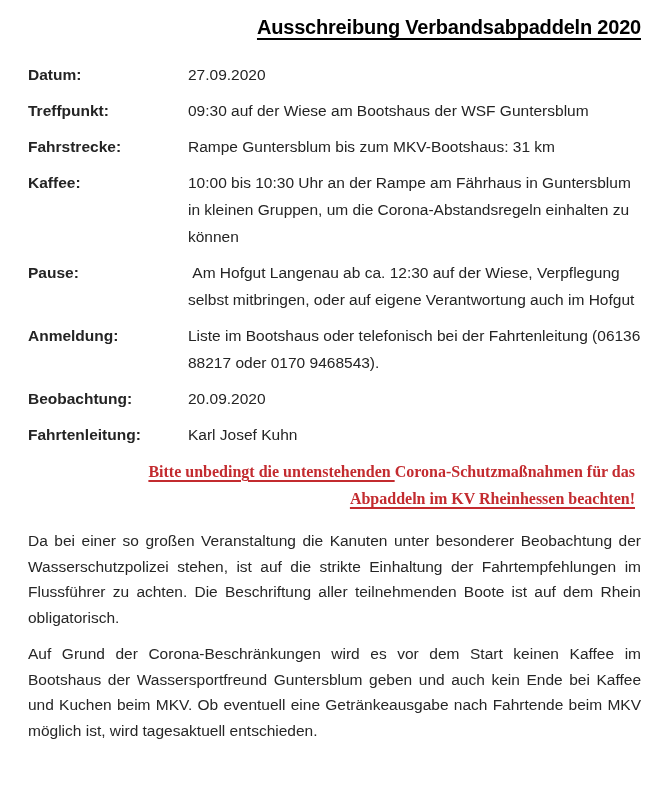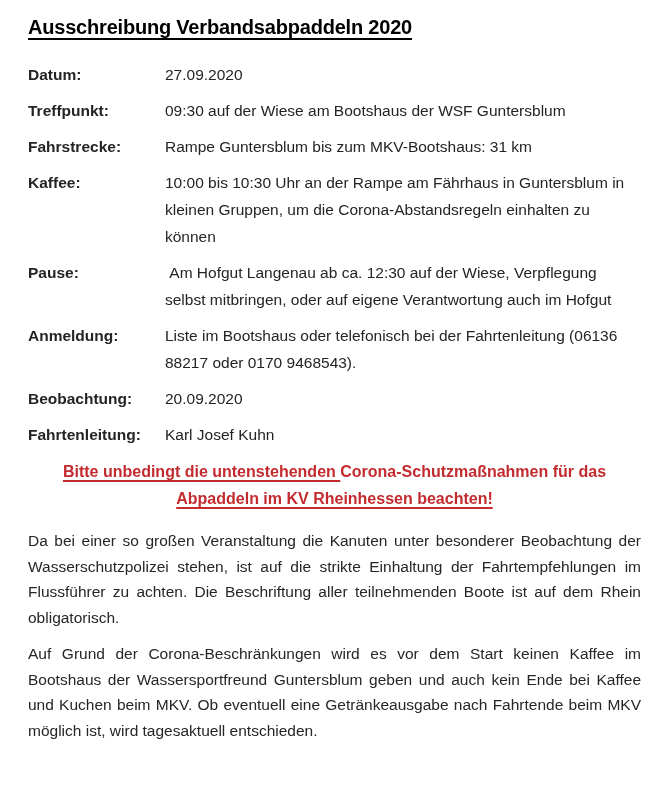--- a/index.html
+++ b/index.html
@@ -16,48 +16,50 @@
     background: var(--page-bg);
     padding: 16px 22px 0 28px;
     overflow: hidden;
     font-family: "Liberation Sans", sans-serif;
     color: var(--text-color);
   }
   .title {
     font-size: 20px;
     font-weight: 700;
     color: #000000;
-    text-align: left;
+    text-align: right;
     text-decoration: underline;
     text-decoration-thickness: 2px;
     text-underline-offset: 4px;
     margin-bottom: 22px;
     letter-spacing: -0.2px;
   }
   .details .row {
     display: flex;
     margin-bottom: 9px;
     font-size: 15.5px;
     line-height: 27px;
+    gap: 23px;
   }
   .details .label {
     flex: 0 0 137px;
     font-weight: 700;
   }
   .details .value {
     flex: 1;
     white-space: pre-wrap;
   }
   .warning {
     margin: 10px 6px 16px 6px;
-    text-align: center;
+    text-align: right;
     color: var(--accent-red);
     font-weight: 700;
     font-size: 16px;
     line-height: 27px;
+    font-family: Liberation Serif, serif;
   }
   .warning .u {
     text-decoration: underline;
     text-decoration-thickness: 1.5px;
     text-underline-offset: 3px;
   }
   .para {
     font-size: 15.5px;
     line-height: 25.5px;
     text-align: justify;

